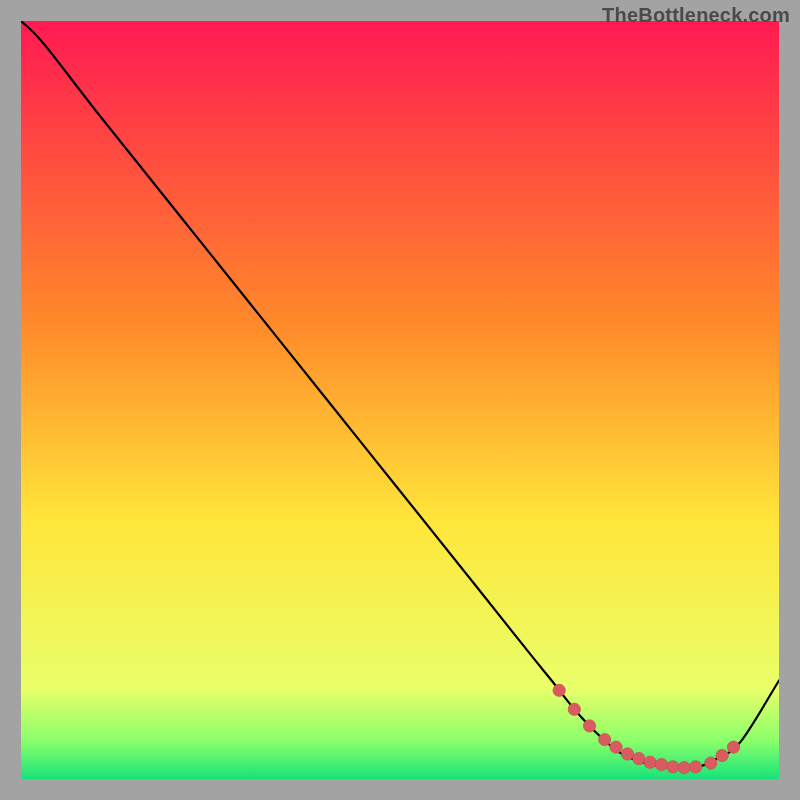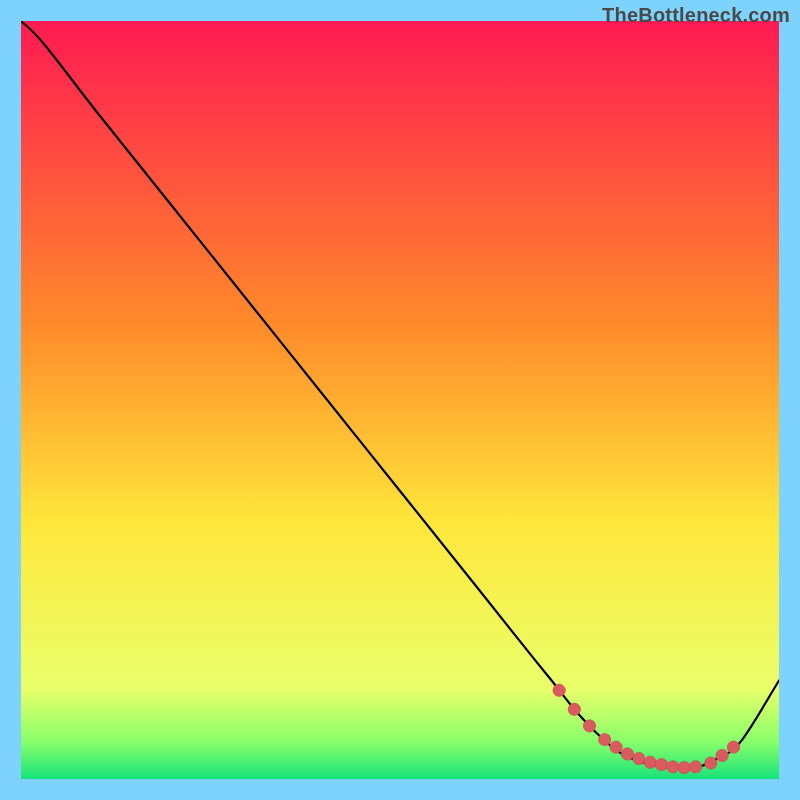--- a/index.html
+++ b/index.html
@@ -8,21 +8,21 @@
     width: 800px;
     height: 800px;
     background: #000000;
     overflow: hidden;
     font-family: Arial, Helvetica, sans-serif;
   }
   .stage {
     position: relative;
     width: 800px;
     height: 800px;
-    background: #7dd3fc;
+    background: #a3a3a3;
   }
   .watermark {
     position: absolute;
     top: 4px;
     right: 10px;
     color: #4a4a4a;
     font-size: 20px;
     font-weight: 600;
     letter-spacing: 0.2px;
     z-index: 30;

